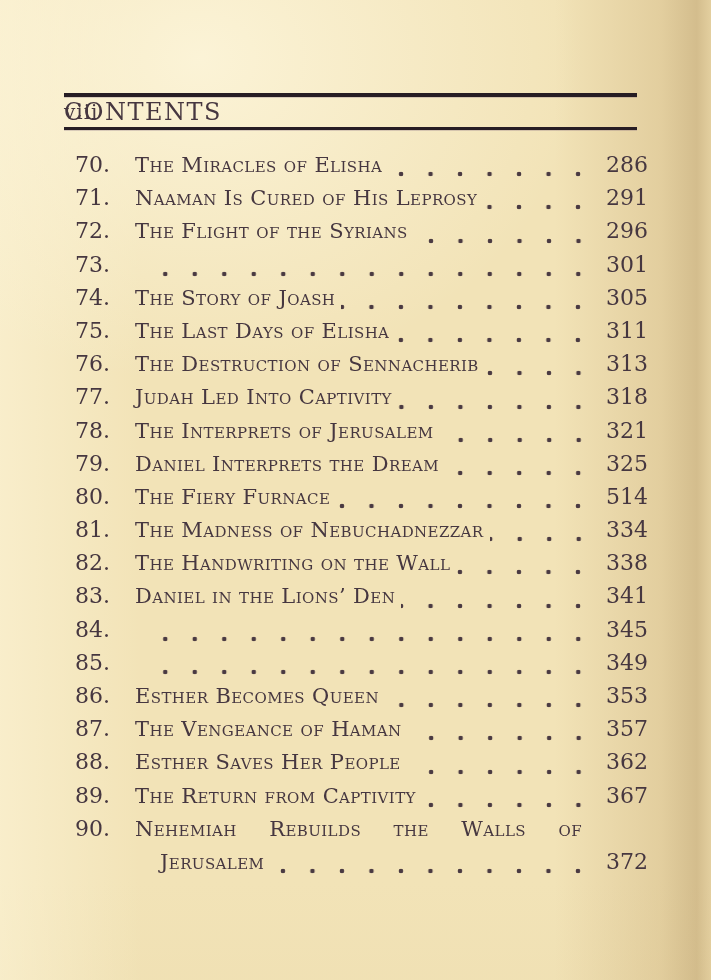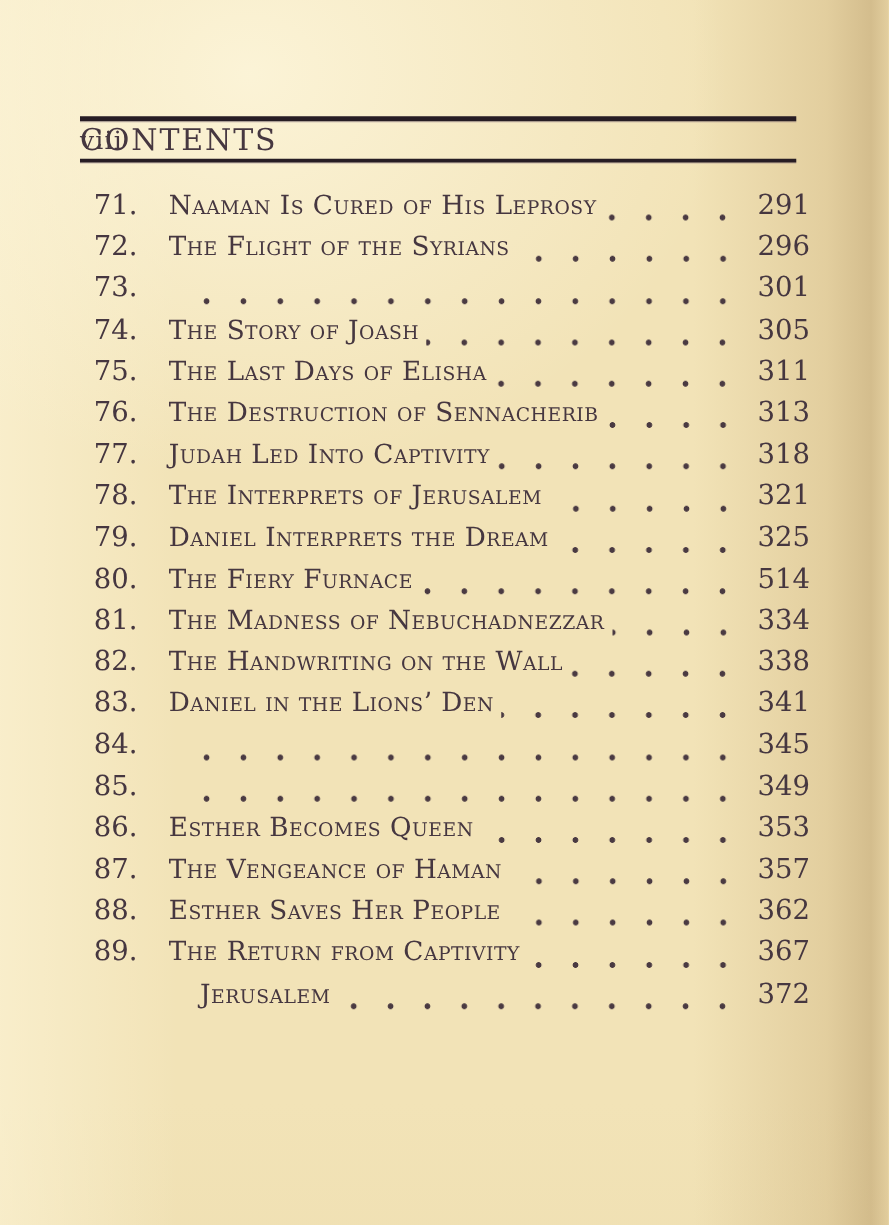--- a/index.html
+++ b/index.html
@@ -122,20 +122,26 @@
     <div class="rule-top"></div>
     <div class="head-row">
       <span class="folio">viii</span>
       <span class="head-title">CONTENTS</span>
     </div>
     <div class="rule-bottom"></div>
   </div>
 
   <div class="toc">
 
+    <div class="row">
+      <span class="num">70.</span>
+      <span class="title">The Miracles of Elisha</span>
+      <span class="leader"></span>
+      <span class="pg">286</span>
+    </div>
 
     <div class="row">
       <span class="num">71.</span>
       <span class="title">Naaman Is Cured of His Leprosy</span>
       <span class="leader"></span>
       <span class="pg">291</span>
     </div>
 
     <div class="row">
       <span class="num">72.</span>
@@ -253,20 +259,24 @@
       <span class="pg">362</span>
     </div>
 
     <div class="row">
       <span class="num">89.</span>
       <span class="title">The Return from Captivity</span>
       <span class="leader"></span>
       <span class="pg">367</span>
     </div>
 
+    <div class="row">
+      <span class="num">90.</span>
+      <span class="title title-justified">Nehemiah Rebuilds the Walls of</span>
+    </div>
 
     <div class="row">
       <span class="indent"></span>
       <span class="title">Jerusalem</span>
       <span class="leader"></span>
       <span class="pg">372</span>
     </div>
 
   </div>
 </div>

